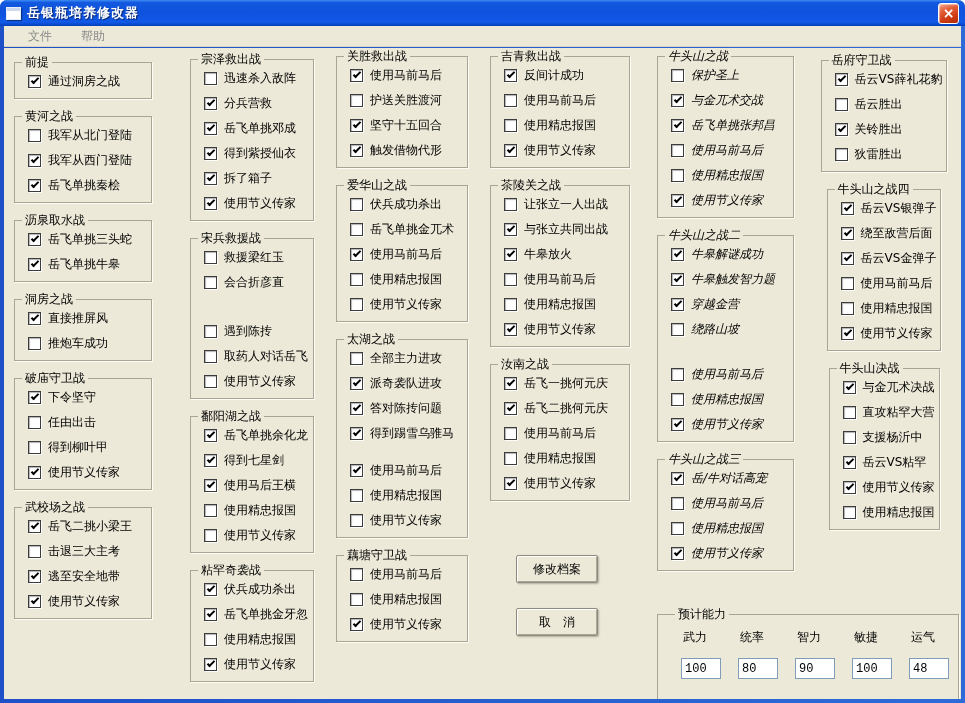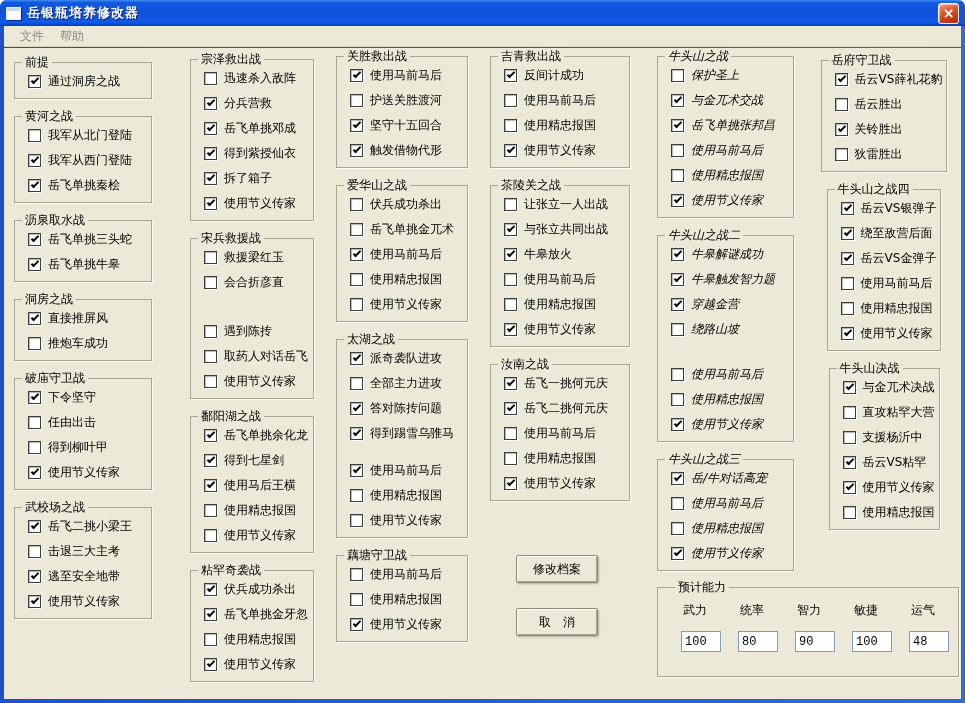--- a/index.html
+++ b/index.html
@@ -17,22 +17,22 @@
     box-shadow:inset 0 3px 0 #cdd9ef, 1px 1px 1px rgba(0,0,0,.4); margin-right:6px; }
   .title-text { color:#fff; font-weight:bold; font-size:13px; text-shadow:1px 1px 1px #08246b;
     flex:1; letter-spacing:1px; }
   .close-btn { width:21px; height:21px; border:1px solid #fff; border-radius:3px;
     background:linear-gradient(160deg,#F0A58C 0%,#E25C35 35%,#CE3A12 70%,#B02C07 100%);
     color:#fff; font-size:14px; font-weight:bold; line-height:19px; text-align:center;
     box-shadow:inset 1px 1px 1px rgba(255,255,255,.5); cursor:default; }
 
   
   .menubar { position:absolute; top:26px; left:4px; right:4px; height:21px;
-    background:#ECE9D8; display:flex; align-items:center; padding-left:8px;
-    border-bottom:1px solid #d9d5c3; }
+    background:#ECE9D8; display:flex; align-items:center; padding-left:16px;
+    border-bottom:1px solid #d9d5c3;gap:13px; }
   .menu-item { color:#8a8a8a; padding:2px 8px; }
 
   
   .client { position:absolute; top:48px; left:4px; right:4px; bottom:4px;
     background:#ECE9D8; overflow:hidden; }
 
   .col { position:absolute; display:flex; flex-direction:column; }
   .c0 { left:10px;  top:8px;  width:138px; }
   .c1 { left:186px; top:5px;  width:124px; }
   .c2 { left:332px; top:2px;  width:132px; }
@@ -55,21 +55,21 @@
 
   
   .btn { position:absolute; width:82px; height:28px; background:#ECE9D8;
     border:1px solid #8e8c7e; border-radius:2px; font-size:12px; color:#000;
     font-family:inherit; box-shadow:inset 1px 1px 0 #fff, inset -1px -1px 0 #a9a695, 1px 1px 2px rgba(0,0,0,.25);
     cursor:default; }
   .btn-modify { left:512px; top:507px; }
   .btn-cancel { left:512px; top:560px; }
 
   
-  .stats { position:absolute; left:653px; top:533px; width:302px; height:96px;
+  .stats { position:absolute; left:653px; top:560px; width:302px; height:96px;
     border:1px solid #a8a595; box-shadow:1px 1px 0 #fdfdf6; padding:6px 0 0 14px; }
   .stats legend { margin-left:3px; }
   .stats-fields { display:flex; gap:17px;justify-content:center; }
   .stat { width:40px; }
   .stat-lab { margin:2px 0 12px 2px; white-space:nowrap; }
   .stat-inp { width:40px; height:21px; border:1px solid #7F9DB9; background:#fff;
     font-family:Liberation Mono, monospace; font-size:12px; padding:1px 0 1px 3px; color:#000000; }
 </style>
 </head>
 <body>
@@ -355,28 +355,28 @@
               <span class="lbl">使用精忠报国</span>
             </label>
             <label class="row">
               <span class="cb"></span>
               <span class="lbl">使用节义传家</span>
             </label>
           </fieldset>
           <fieldset>
             <legend>太湖之战</legend>
             <label class="row">
+              <span class="cb"></span>
+              <span class="lbl">全部主力进攻</span>
+            </label>
+            <label class="row">
               <span class="cb on">
                 <span class="check"></span>
               </span>
               <span class="lbl">派奇袭队进攻</span>
-            </label>
-            <label class="row">
-              <span class="cb"></span>
-              <span class="lbl">全部主力进攻</span>
             </label>
             <label class="row">
               <span class="cb on">
                 <span class="check"></span>
               </span>
               <span class="lbl">答对陈抟问题</span>
             </label>
             <label class="row">
               <span class="cb on">
                 <span class="check"></span>

